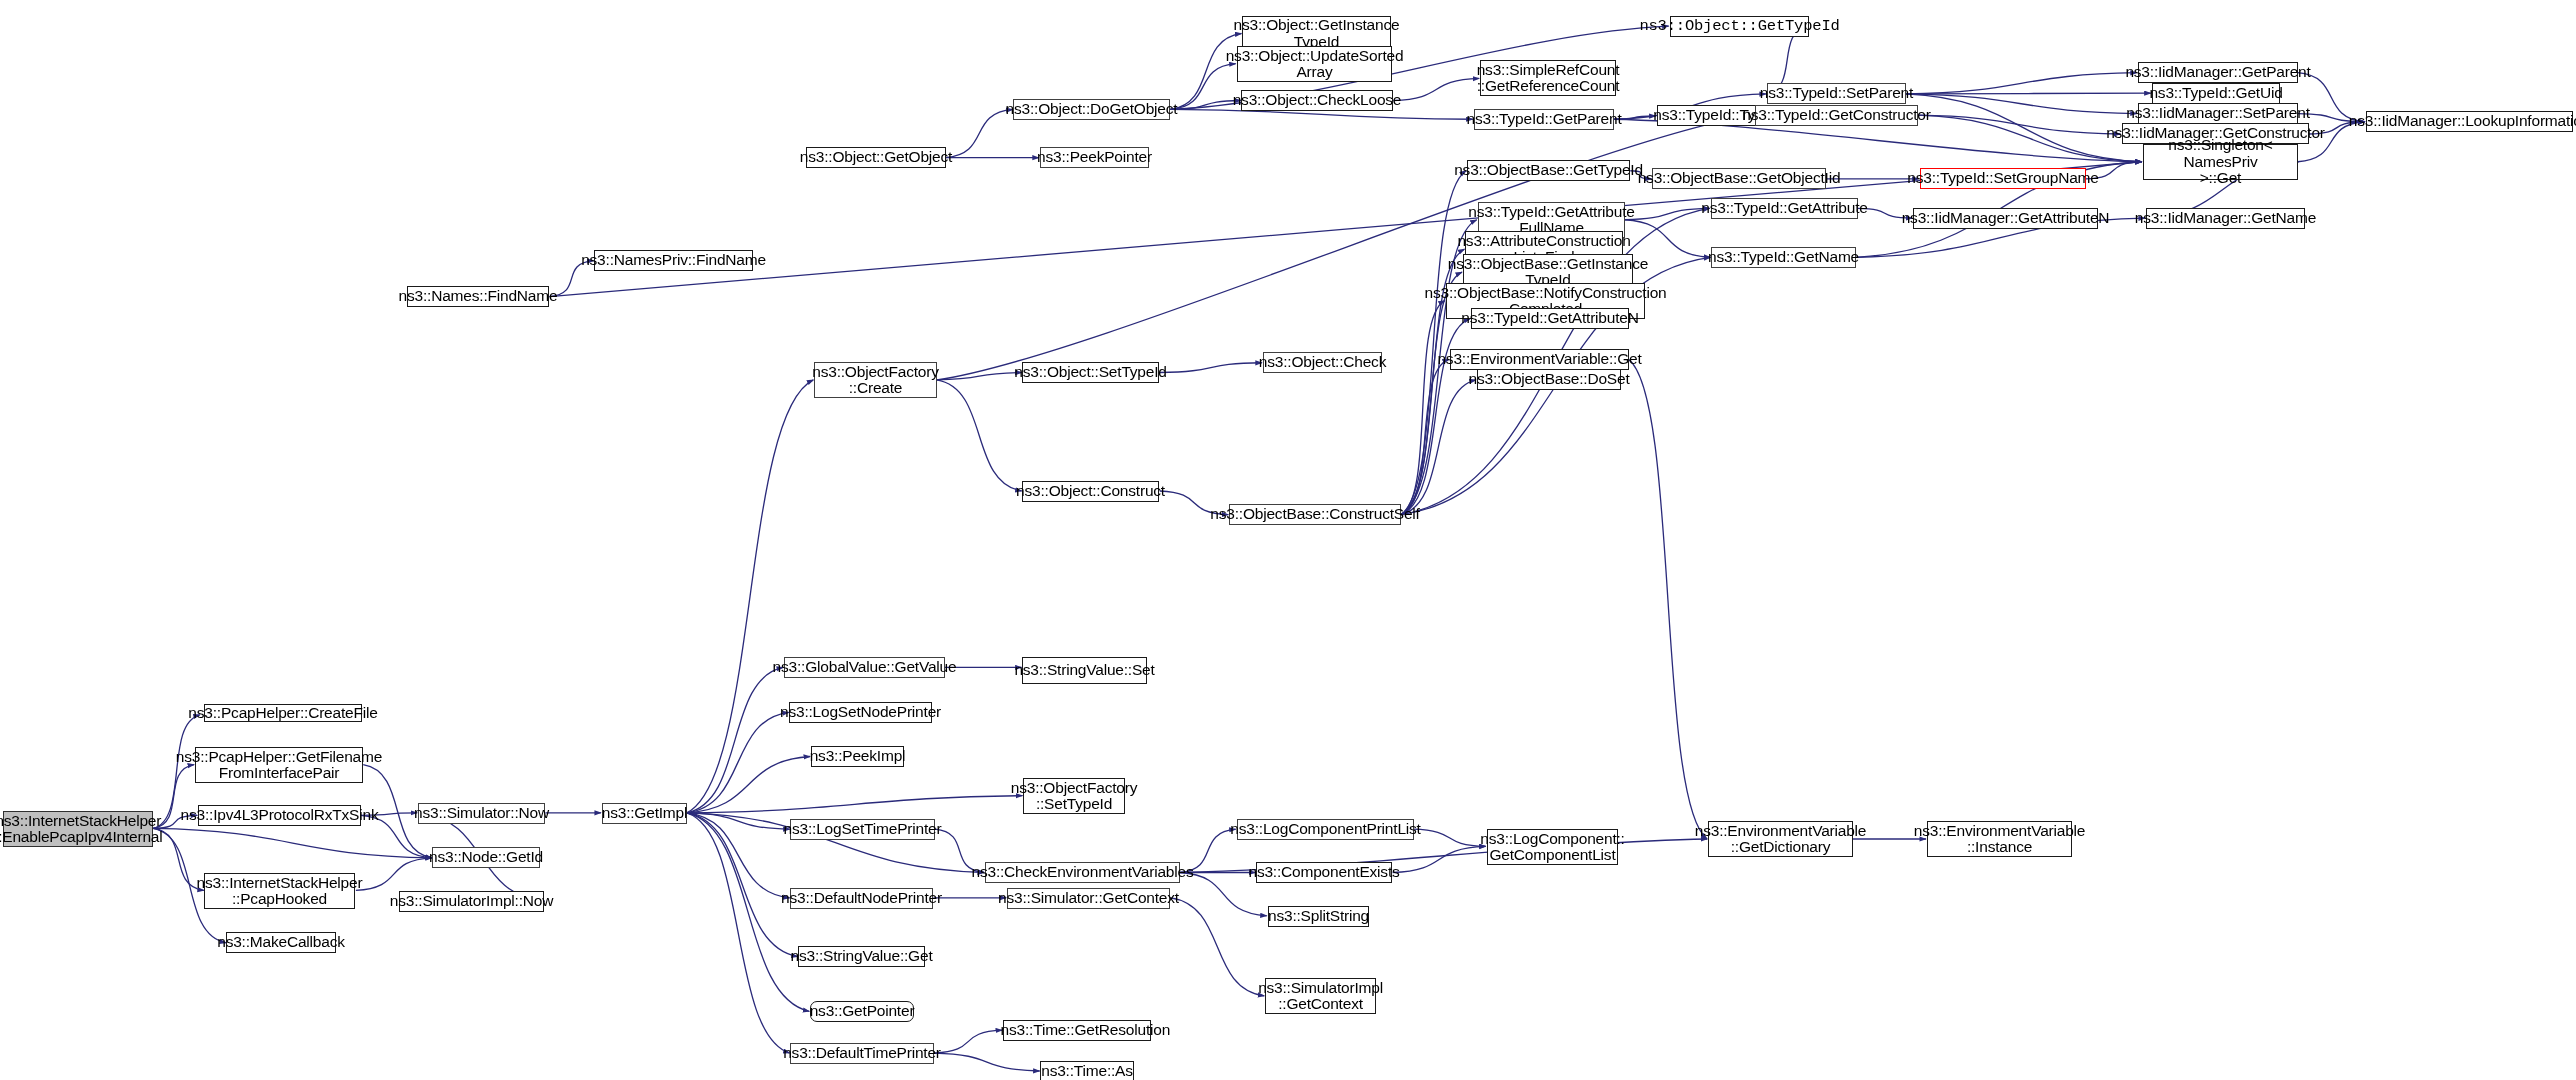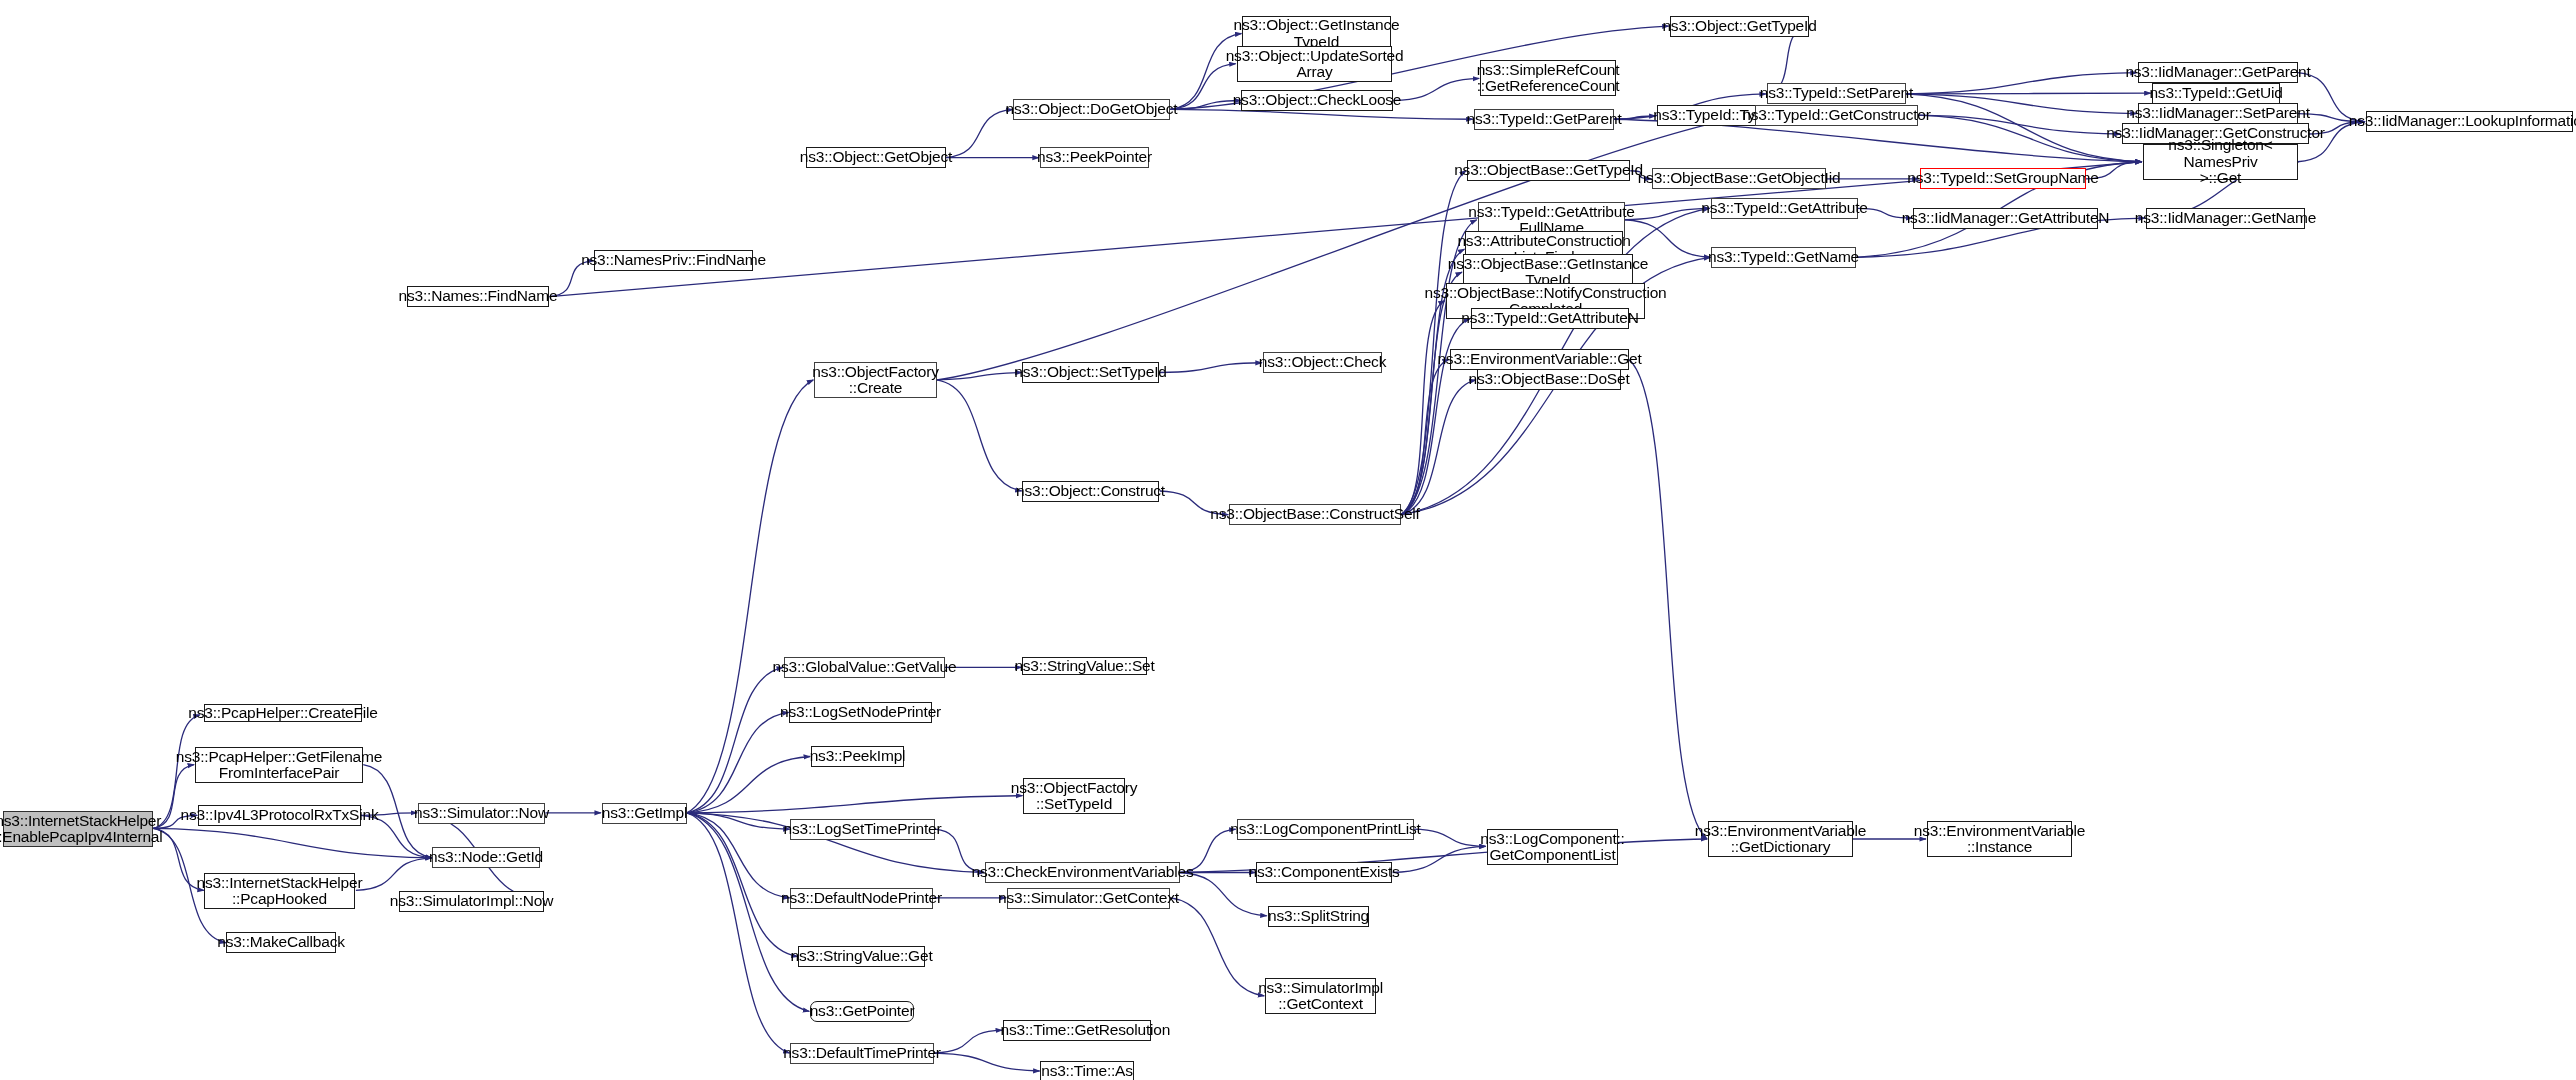--- a/index.html
+++ b/index.html
@@ -150,21 +150,21 @@
 FromInterfacePair</div>
       <div class="node" style="left: 198px; top: 805px; width: 163px; height: 21px;">ns3::Ipv4L3ProtocolRxTxSink</div>
       <div class="node" style="left: 204px; top: 873px; width: 151px; height: 36px;">ns3::InternetStackHelper
 ::PcapHooked</div>
       <div class="node" style="left: 226px; top: 932px; width: 110px; height: 21px;">ns3::MakeCallback</div>
       <div class="node thick" style="left: 418px; top: 803px; width: 127px; height: 21px;">ns3::Simulator::Now</div>
       <div class="node thick" style="left: 432px; top: 847px; width: 108px; height: 21px;">ns3::Node::GetId</div>
       <div class="node" style="left: 399px; top: 891px; width: 145px; height: 21px;">ns3::SimulatorImpl::Now</div>
       <div class="node thick" style="left: 602px; top: 803px; width: 85px; height: 21px;">ns3::GetImpl</div>
       <div class="node thick" style="left: 784px; top: 657px; width: 161px; height: 21px;">ns3::GlobalValue::GetValue</div>
-      <div class="node" style="left: 1022px; top: 657px; width: 125px; height: 18px;">ns3::StringValue::Set</div>
+      <div class="node" style="left: 1022px; top: 657px; width: 125px; height: 27px;">ns3::StringValue::Set</div>
       <div class="node" style="left: 789px; top: 702px; width: 143px; height: 21px;">ns3::LogSetNodePrinter</div>
       <div class="node" style="left: 811px; top: 746px; width: 93px; height: 21px;">ns3::PeekImpl</div>
       <div class="node thick" style="left: 790px; top: 819px; width: 145px; height: 21px;">ns3::LogSetTimePrinter</div>
       <div class="node thick" style="left: 790px; top: 888px; width: 143px; height: 21px;">ns3::DefaultNodePrinter</div>
       <div class="node" style="left: 798px; top: 946px; width: 127px; height: 21px;">ns3::StringValue::Get</div>
       <div class="node" style="left: 810px; top: 1001px; width: 104px; height: 21px; border-radius: 7px;">ns3::GetPointer</div>
       <div class="node thick" style="left: 790px; top: 1043px; width: 144px; height: 21px;">ns3::DefaultTimePrinter</div>
       <div class="node" style="left: 1003px; top: 1020px; width: 148px; height: 21px; padding-left: 20px;">ns3::Time::GetResolution</div>
       <div class="node" style="left: 1040px; top: 1061px; width: 94px; height: 21px;">ns3::Time::As</div>
       <div class="node" style="left: 1023px; top: 778px; width: 102px; height: 36px;">ns3::ObjectFactory
@@ -191,21 +191,21 @@
       <div class="node" style="left: 1022px; top: 481px; width: 137px; height: 21px;">ns3::Object::Construct</div>
       <div class="node thick" style="left: 1229px; top: 504px; width: 172px; height: 21px;">ns3::ObjectBase::ConstructSelf</div>
       <div class="node" style="left: 806px; top: 147px; width: 140px; height: 21px;">ns3::Object::GetObject</div>
       <div class="node thick" style="left: 1040px; top: 147px; width: 109px; height: 21px;">ns3::PeekPointer</div>
       <div class="node thick" style="left: 1013px; top: 99px; width: 157px; height: 21px;">ns3::Object::DoGetObject</div>
       <div class="node" style="left: 1242px; top: 15.5px; width: 149px; height: 36px;">ns3::Object::GetInstance
 TypeId</div>
       <div class="node" style="left: 1237px; top: 46px; width: 155px; height: 36px;">ns3::Object::UpdateSorted
 Array</div>
       <div class="node" style="left: 1241px; top: 90px; width: 152px; height: 21px;">ns3::Object::CheckLoose</div>
-      <div class="node" style="left: 1670px; top: 15.5px; width: 139px; height: 21px;">ns3::Object::GetTypeId</div>
+      <div class="node" style="left: 1670px; top: 15.5px; width: 139px; height: 21px; font-family: Liberation Mono, monospace;">ns3::Object::GetTypeId</div>
       <div class="node" style="left: 1480px; top: 60px; width: 136px; height: 36px;">ns3::SimpleRefCount
 ::GetReferenceCount</div>
       <div class="node thick" style="left: 1474px; top: 109px; width: 140px; height: 21px;">ns3::TypeId::GetParent</div>
       <div class="node" style="left: 1657px; top: 105px; width: 124px; height: 21px;">ns3::TypeId::TypeId</div>
       <div class="node thick" style="left: 1767px; top: 83px; width: 139px; height: 21px;">ns3::TypeId::SetParent</div>
       <div class="node thick" style="left: 1755px; top: 105px; width: 163px; height: 21px;">ns3::TypeId::GetConstructor</div>
       <div class="node" style="left: 2138px; top: 62px; width: 160px; height: 21px;">ns3::IidManager::GetParent</div>
       <div class="node" style="left: 2152px; top: 83px; width: 128px; height: 21px;">ns3::TypeId::GetUid</div>
       <div class="node" style="left: 2138px; top: 103px; width: 160px; height: 21px;">ns3::IidManager::SetParent</div>
       <div class="node" style="left: 2122px; top: 123px; width: 187px; height: 21px;">ns3::IidManager::GetConstructor</div>

